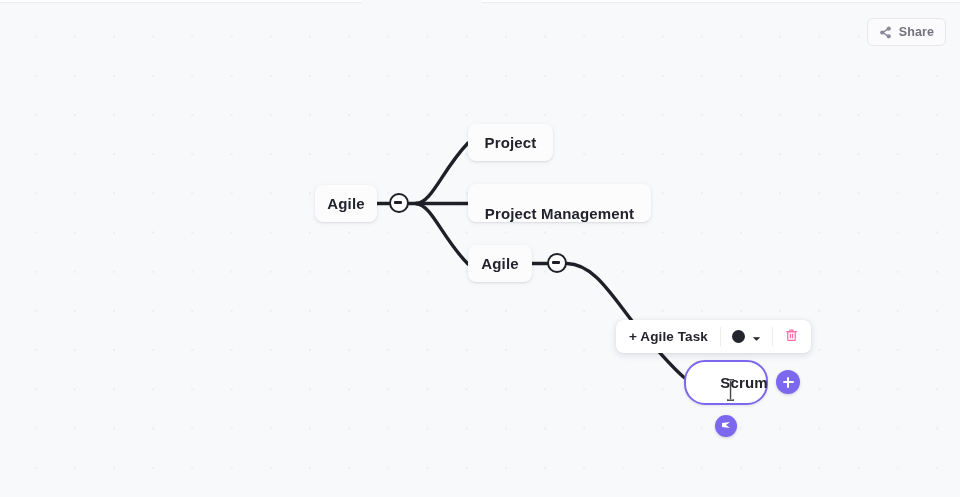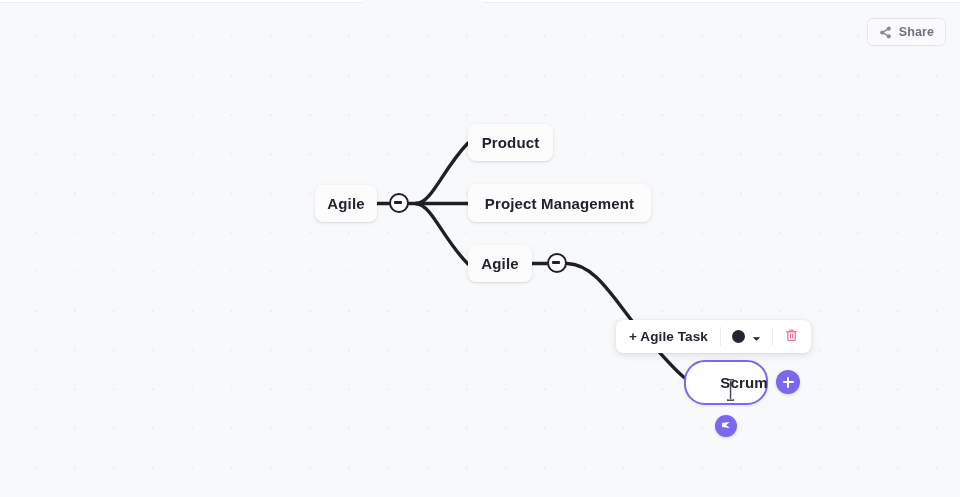--- a/index.html
+++ b/index.html
@@ -86,21 +86,21 @@
     color: #23232e;
     font-size: 15px;
     font-weight: 600;
     letter-spacing: .15px;
     box-sizing: border-box;
     cursor: pointer;
     user-select: none;
   }
   .node-blog { left: 315px; top: 185px; width: 62px; height: 37px; }
   .node-product { left: 468px; top: 124px; width: 85px; height: 37px; }
-  .node-pm { left: 468px; top: 184px; width: 183px; height: 38px; }
+  .node-pm { left: 468px; top: 184px; width: 183px; height: 38px; align-items: flex-end; }
   .node-agile { left: 468px; top: 245px; width: 64px; height: 37px; }
 
   .node-scrum {
     left: 684px; top: 360px; width: 84px; height: 45px;
     background: #ffffff;
     border: 2px solid #7b68ee;
     border-radius: 21px;
     box-shadow: 0 1px 3px rgba(20,20,43,.10);
     font-size: 15px;
     padding-left: 36px;
@@ -260,21 +260,21 @@
       <path d="M567 263.5 C 596 264 614 300 641 332"></path>
       <path d="M641 332 C 660 352 672 368 686 379"></path>
     </g>
   </svg>
 
   <div class="node node-blog">
     <span>Agile</span>
   </div>
 
   <div class="node node-product">
-    <span>Product</span>
+    <span>Project</span>
   </div>
 
   <div class="node node-pm">
     <span>Project Management</span>
   </div>
 
   <div class="node node-agile">
     <span>Agile</span>
   </div>
 

